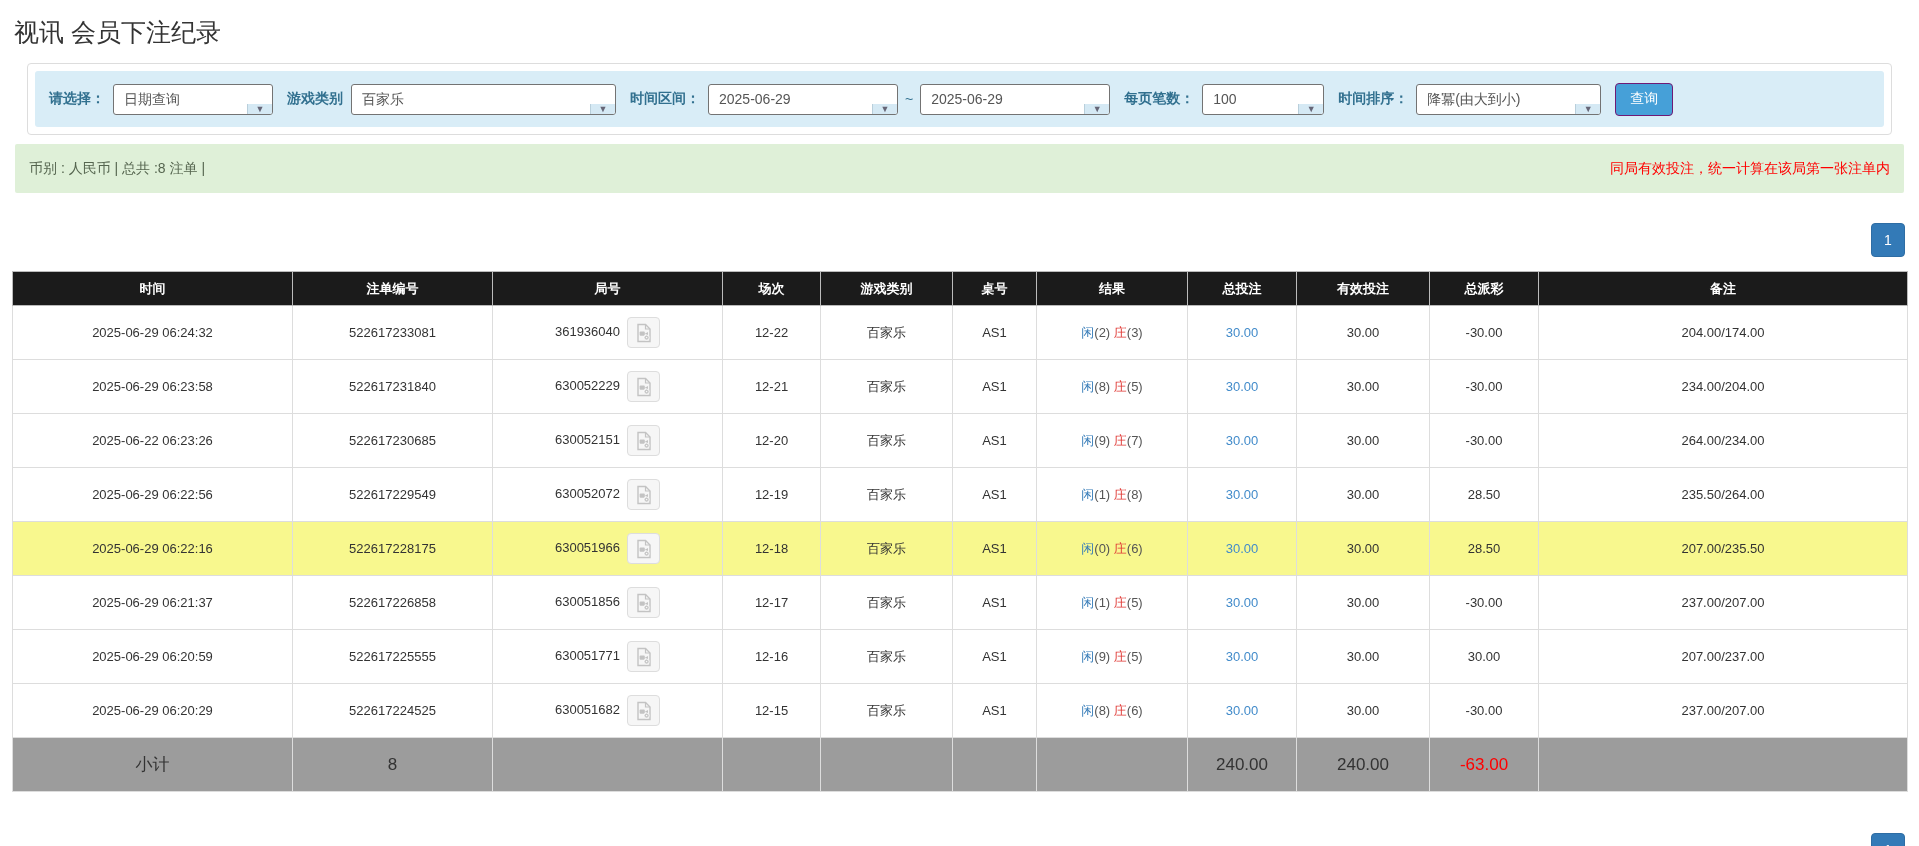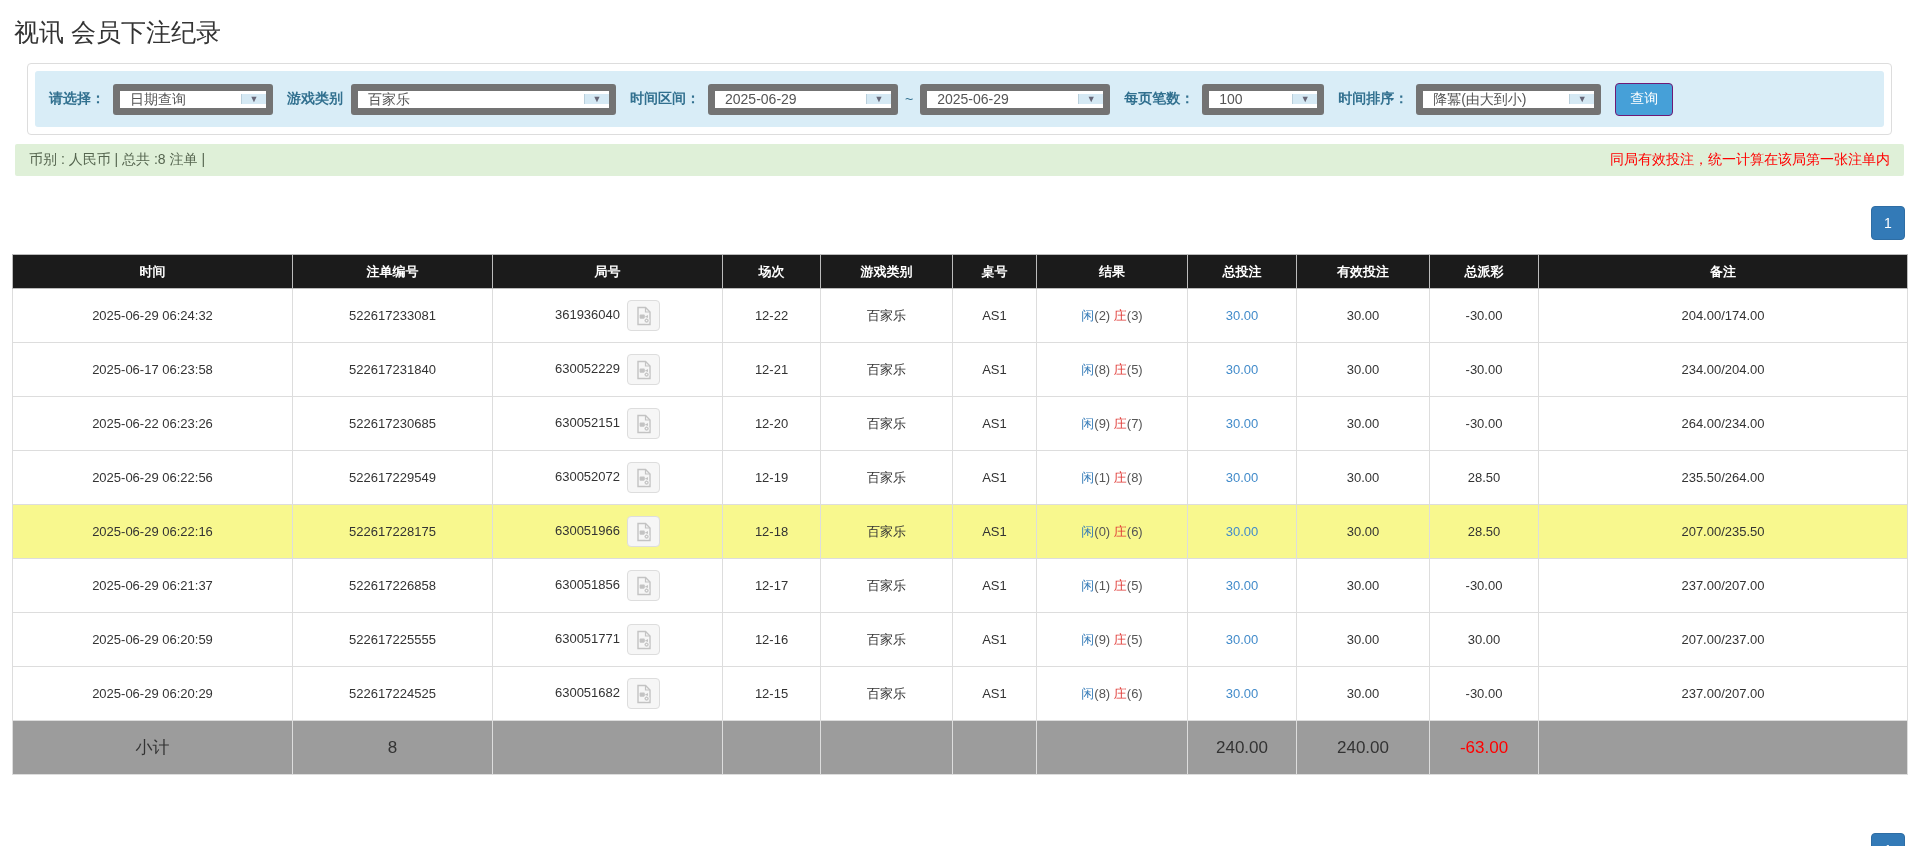--- a/index.html
+++ b/index.html
@@ -21,41 +21,41 @@
     border:1px solid #ddd; border-radius:4px; padding:7px;
   }
   .filter-bar {
     background:#d9edf7; border-radius:3px; height:56px;
     display:flex; align-items:center; padding:12px 14px; white-space:nowrap;
   }
   .f-label { color:#31708f; font-weight:bold; margin:0 8px 0 14px; }
   .f-label:first-child { margin-left:0; }
   .combobox {
     display:inline-flex; height:31px; background:#fff;
-    border:7px solid #737373; border-radius:3px; overflow:hidden;
-    align-items:center; cursor:pointer;
+    border:1px solid #737373; border-radius:3px; overflow:hidden;
+    align-items:flex-end; cursor:pointer;
   }
   .cb-text {
     padding:0 10px; line-height:29px; font-size:14px; color:#555;
     flex:1; overflow:hidden;
   }
   .cb-caret {
     width:25px; background:#d5e9f4; border-left:1px solid #b9cfdb;
     display:flex; align-items:center; justify-content:center;
     color:#667; font-size:9px;
   }
   .tilde { color:#31708f; margin:0 7px; }
   .search-btn {
     margin-left:14px; height:33px; padding:0 14px;
     background:#46a0d8; border:1px solid #701a75; border-radius:4px;
     color:#fff; font-size:14px; cursor:pointer;
   }
   
   .summary-bar {
-    margin:9px 3px 0 3px; height:32px; background:#dff0d8;
+    margin:9px 3px 0 3px; height:49px; background:#dff0d8;
     border-radius:2px; display:flex; align-items:center;
     justify-content:space-between; padding:0 14px;
   }
   .summary-left { color:#55654f; }
   .summary-right { color:#f00; }
   
   .pager-top { text-align:right; margin:30px 2px 14px 0; height:34px; }
   .page-btn {
     display:inline-block; width:34px; height:34px; line-height:32px;
     text-align:center; background:#337ab7; border:1px solid #2e6da4;
@@ -197,21 +197,21 @@
           <td>12-22</td>
           <td>百家乐</td>
           <td>AS1</td>
           <td><span class="result-player">闲</span><span class="result-num">(2) </span><span class="result-banker">庄</span><span class="result-num">(3)</span></td>
           <td><a class="bet-link">30.00</a></td>
           <td>30.00</td>
           <td class="neg">-30.00</td>
           <td>204.00/174.00</td>
         </tr>
         <tr>
-          <td>2025-06-17 06:23:58</td>
+          <td>2025-06-29 06:23:58</td>
           <td>522617231840</td>
           <td><span>630052229</span><span class="video-btn">
               <svg width="20" height="20" viewBox="0 0 20 20">
                 <path d="M4 1.5 h7.5 L16 6 v12.5 H4 z" fill="none" stroke="#c3c3c3" stroke-width="1.4"></path>
                 <path d="M11.5 1.5 V6 H16" fill="none" stroke="#c3c3c3" stroke-width="1.2"></path>
                 <rect x="5.6" y="8.6" width="5.2" height="4.2" rx="1" fill="#c3c3c3"></rect>
                 <path d="M10.8 10.7 L14 9 v3.4 l-3.2-1.7 z" fill="#c3c3c3"></path>
                 <circle cx="12.6" cy="14.6" r="2.6" fill="#c9c9c9" stroke="#fff" stroke-width="0.8"></circle>
                 <circle cx="12.6" cy="14.6" r="0.7" fill="#fff"></circle>
               </svg>

